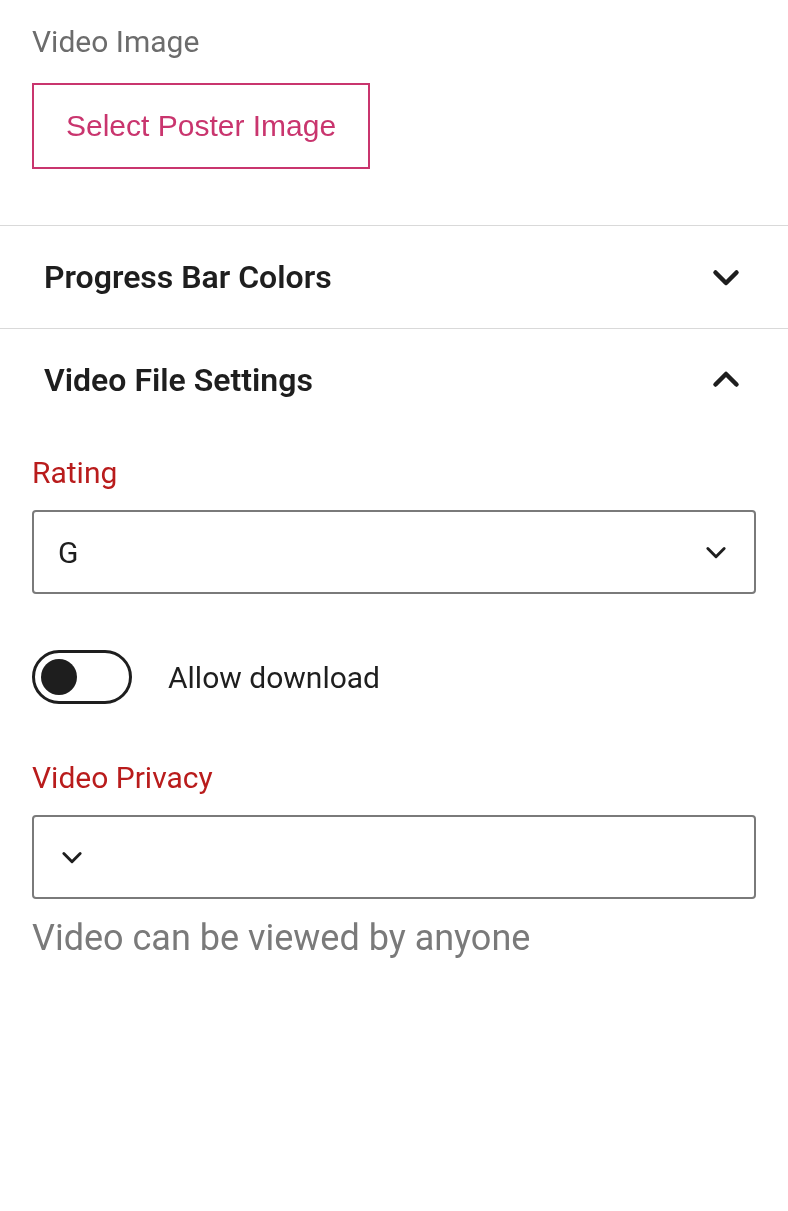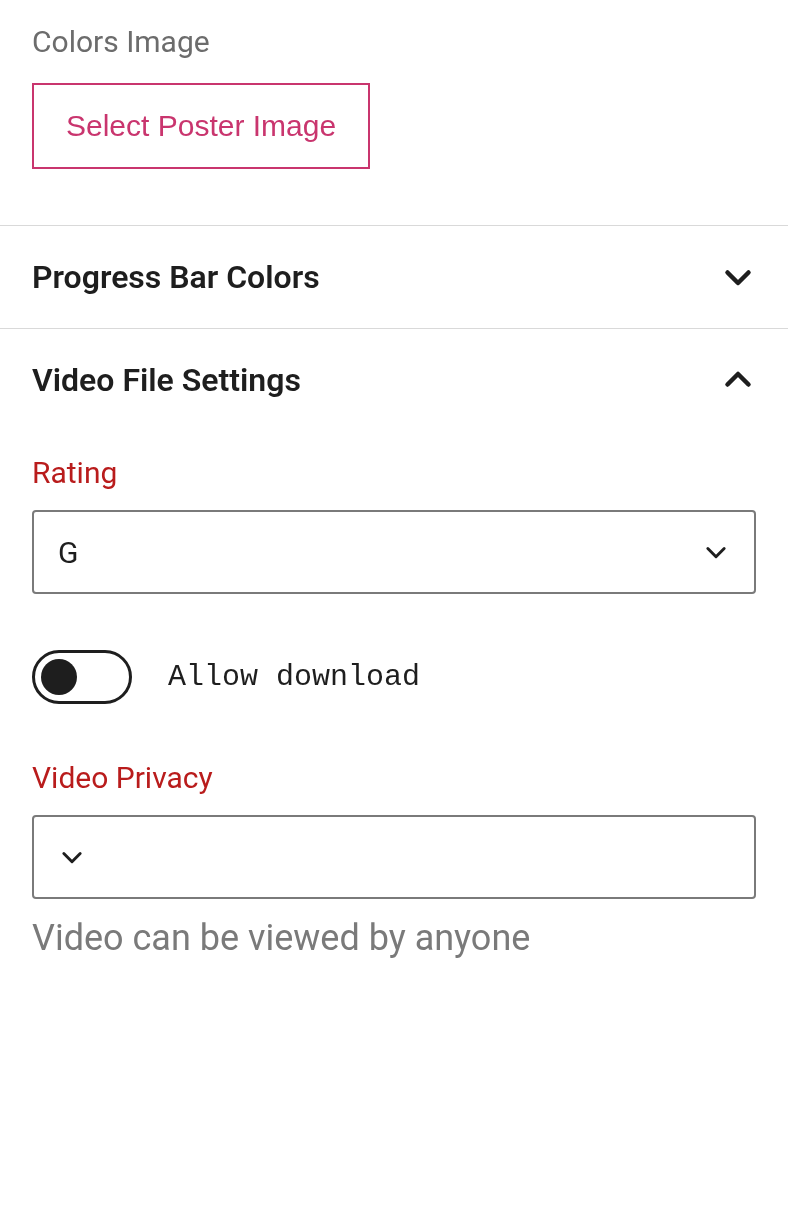--- a/index.html
+++ b/index.html
@@ -34,21 +34,21 @@
     }
     .divider {
       border: none;
       border-top: 1px solid #d9d9d9;
       margin: 0;
     }
     .accordion-header {
       display: flex;
       justify-content: space-between;
       align-items: center;
-      padding: 32px 32px;
+      padding: 32px 44px;
       cursor: pointer;
     }
     .accordion-title {
       font-size: 32px;
       font-weight: 600;
       color: #1e1e1e;
     }
     .chevron {
       width: 36px;
       height: 36px;
@@ -124,33 +124,32 @@
       top: 50%;
       transform: translateY(-50%);
       width: 36px;
       height: 36px;
       border-radius: 50%;
       background: #1e1e1e;
     }
     .toggle-label {
       font-size: 30px;
       color: #1e1e1e;
-      font-family: Liberation Mono, monospace;
     }
     .help-text {
       font-size: 36px;
       color: #7a7a7a;
       margin-top: 18px;
     }
   </style>
 </head>
 <body>
 
 <div class="section poster-section">
-  <div class="field-heading">Colors Image</div>
+  <div class="field-heading">Video Image</div>
   <button class="outlined-button">Select Poster Image</button>
 </div>
 
 <hr class="divider">
 
 <div class="accordion-header">
   <div class="accordion-title">Progress Bar Colors</div>
   <span class="chevron">
     <svg viewBox="0 0 24 24">
         <polyline points="5 9 12 16 19 9"></polyline>

